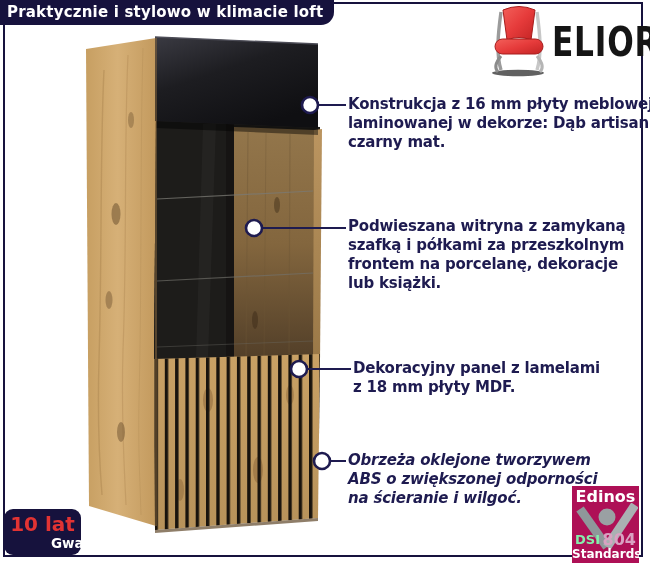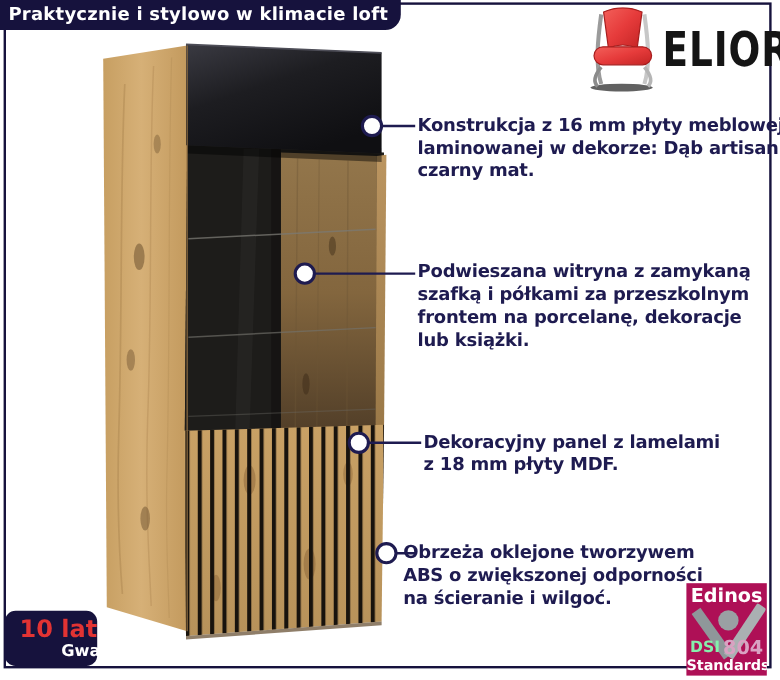--- a/index.html
+++ b/index.html
@@ -26,27 +26,27 @@
     letter-spacing:1px;line-height:44px;
   }
   .cabinet-svg{position:absolute;left:0;top:0;z-index:3;}
   .note{
     position:absolute;color:#1e1b50;font-weight:bold;font-size:15px;
     line-height:19px;white-space:pre;z-index:4;letter-spacing:-0.2px;
   }
   .note-1{left:348px;top:95px;}
   .note-2{left:348px;top:217px;}
   .note-3{left:353px;top:359px;}
-  .note-4{left:336px;top:451px;}
+  .note-4{left:348px;top:451px;font-style:italic;}
   .warranty{
     position:absolute;left:4px;top:509px;width:77px;height:46px;z-index:7;
     background:#16123d;border-radius:9px;text-align:center;
     display:flex;flex-direction:column;justify-content:center;
   }
-  .warranty-years{color:#e23333;font-weight:bold;font-size:20px;line-height:22px;text-align:right;}
+  .warranty-years{color:#e23333;font-weight:bold;font-size:20px;line-height:22px;}
   .warranty-label{color:#ffffff;font-weight:bold;font-size:13.5px;line-height:16px;padding-left:47px;}
   .edinos{
     position:absolute;left:572px;top:486px;width:67px;height:77px;z-index:7;
     background:#ae1056;overflow:hidden;
   }
   .edinos-name{
     position:absolute;top:1px;left:0;width:100%;text-align:center;
     color:#ffffff;font-weight:bold;font-size:16px;line-height:19px;
   }
   .edinos-v{position:absolute;left:4px;top:17px;}

